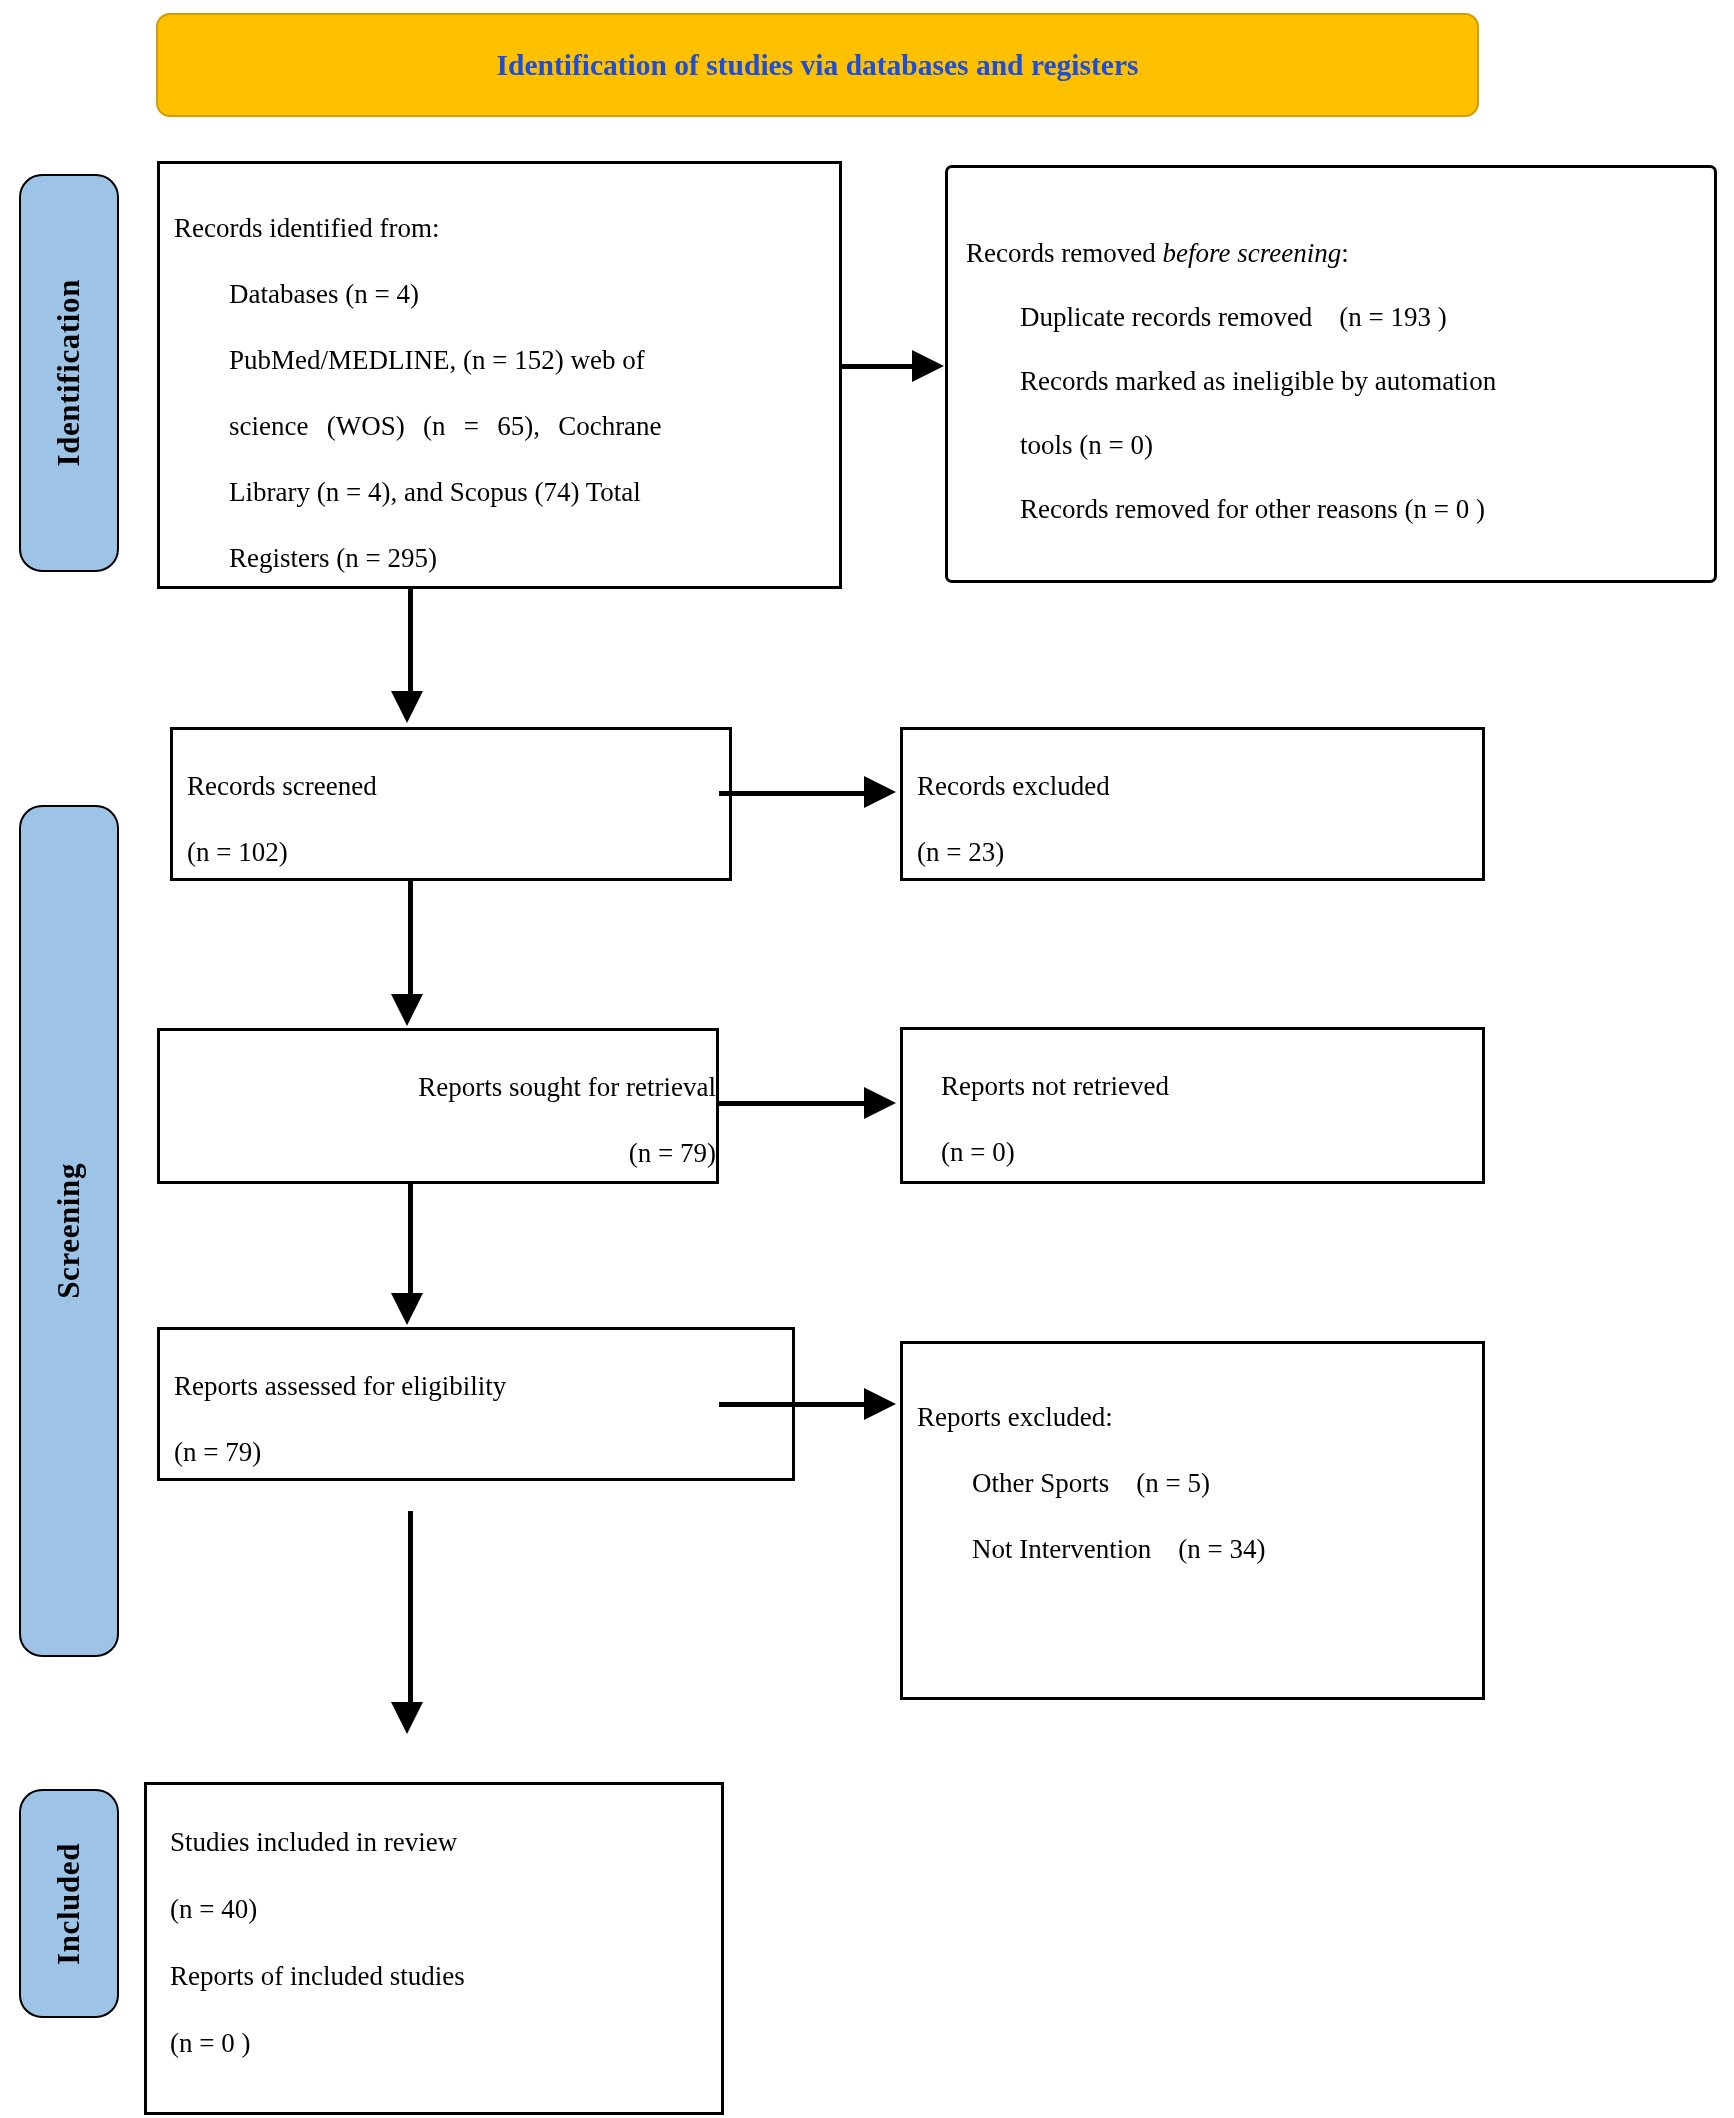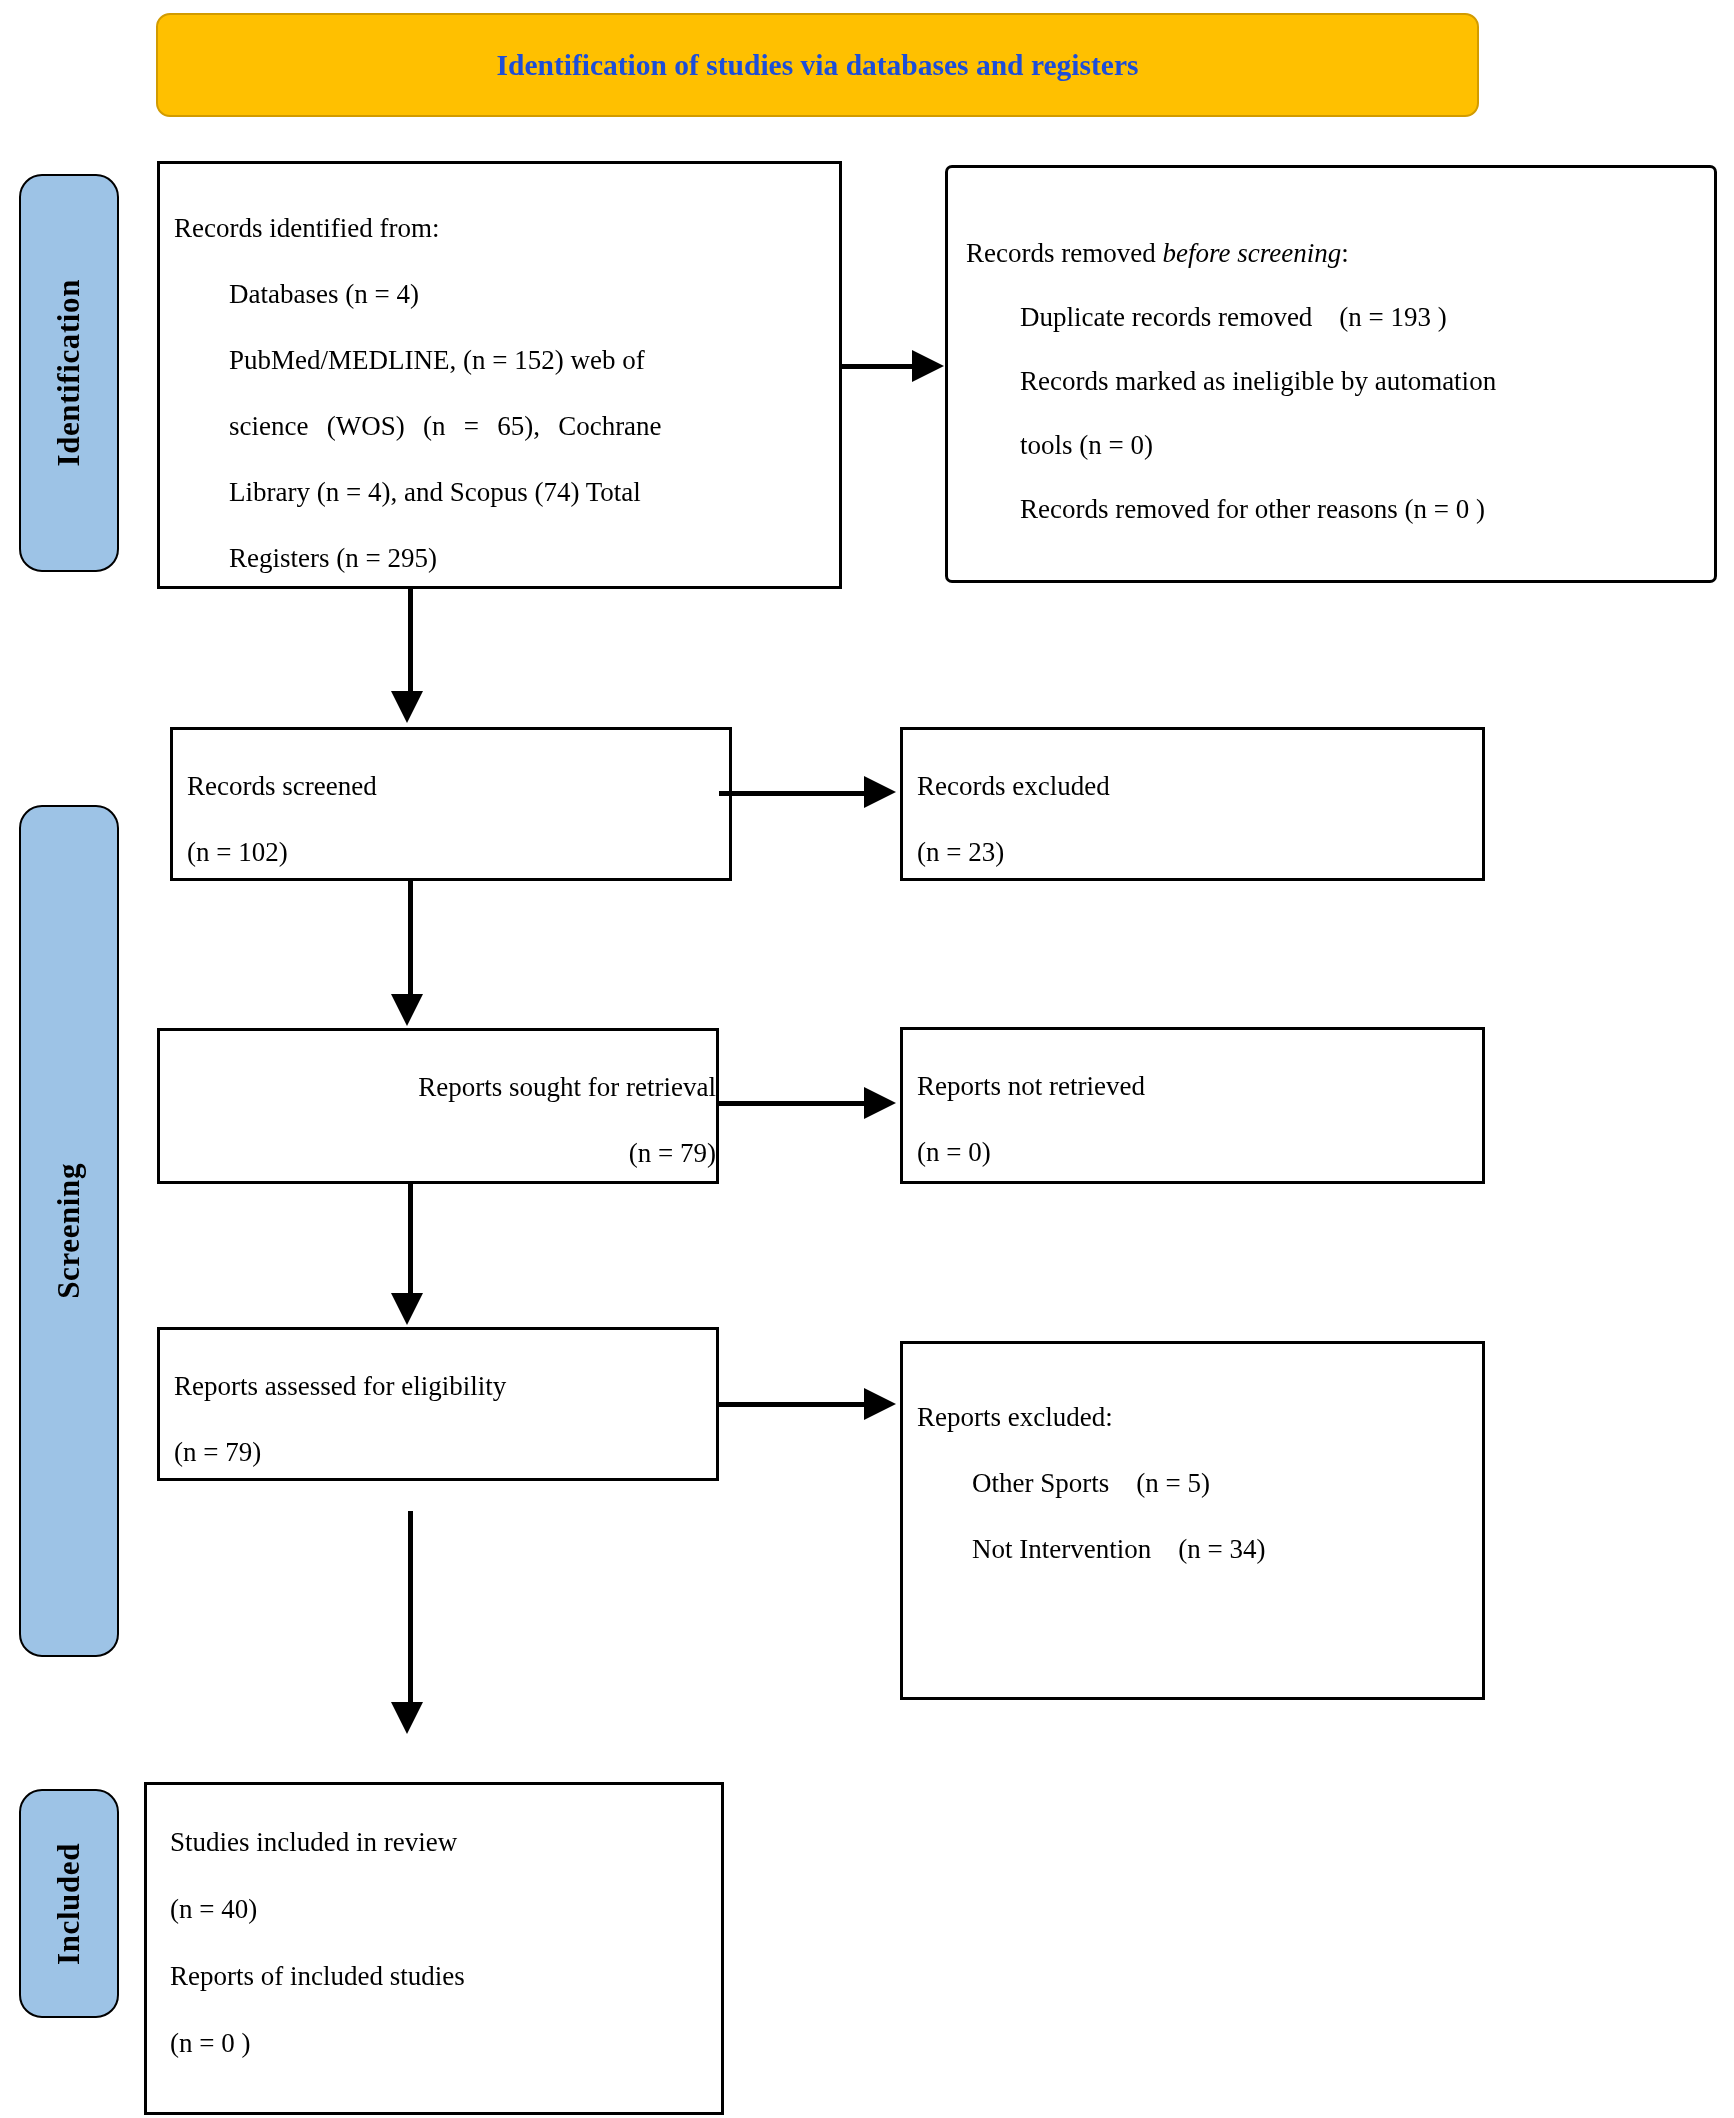--- a/index.html
+++ b/index.html
@@ -46,22 +46,22 @@
   .fbox .indent{padding-left:69px;}
   .fbox .wide{word-spacing:11.5px;}
   .it{font-style:italic;}
   #box-identified{left:157px;top:161px;width:685px;height:428px;padding-top:31px;}
   #box-removed{left:945px;top:165px;width:772px;height:418px;padding-top:53px;border-radius:7px;}
   #box-removed .line{padding-left:18px;line-height:64px;}
   #box-removed .indent{padding-left:72px;}
   #box-screened{left:170px;top:727px;width:562px;height:154px;padding-top:23px;}
   #box-excluded{left:900px;top:727px;width:585px;height:154px;padding-top:23px;}
   #box-sought{left:157px;top:1028px;width:562px;height:156px;padding-top:23px;text-align:right;}
-  #box-notretrieved{left:900px;top:1027px;width:585px;height:157px;padding-top:23px;}
-  #box-assessed{left:157px;top:1327px;width:562px;height:154px;padding-top:23px;}
+  #box-notretrieved{left:900px;top:1027px;width:585px;height:157px;padding-top:23px;padding-left:24px;}
+  #box-assessed{left:157px;top:1327px;width:638px;height:154px;padding-top:23px;}
   #box-reports-excluded{left:900px;top:1327px;width:585px;height:359px;padding-top:40px;margin-top:14px;}
   #box-included{left:144px;top:1782px;width:580px;height:333px;padding-top:24px;}
   #box-included .line{padding-left:23px;line-height:67px;}
   
   .hline{position:absolute;height:4.5px;background:#000;}
   .vline{position:absolute;width:4.5px;background:#000;}
   .head-right{position:absolute;width:0;height:0;
     border-left:32px solid #000;border-top:16.7px solid transparent;border-bottom:16.7px solid transparent;}
   .head-down{position:absolute;width:0;height:0;
     border-top:32px solid #000;border-left:16.7px solid transparent;border-right:16.7px solid transparent;}

